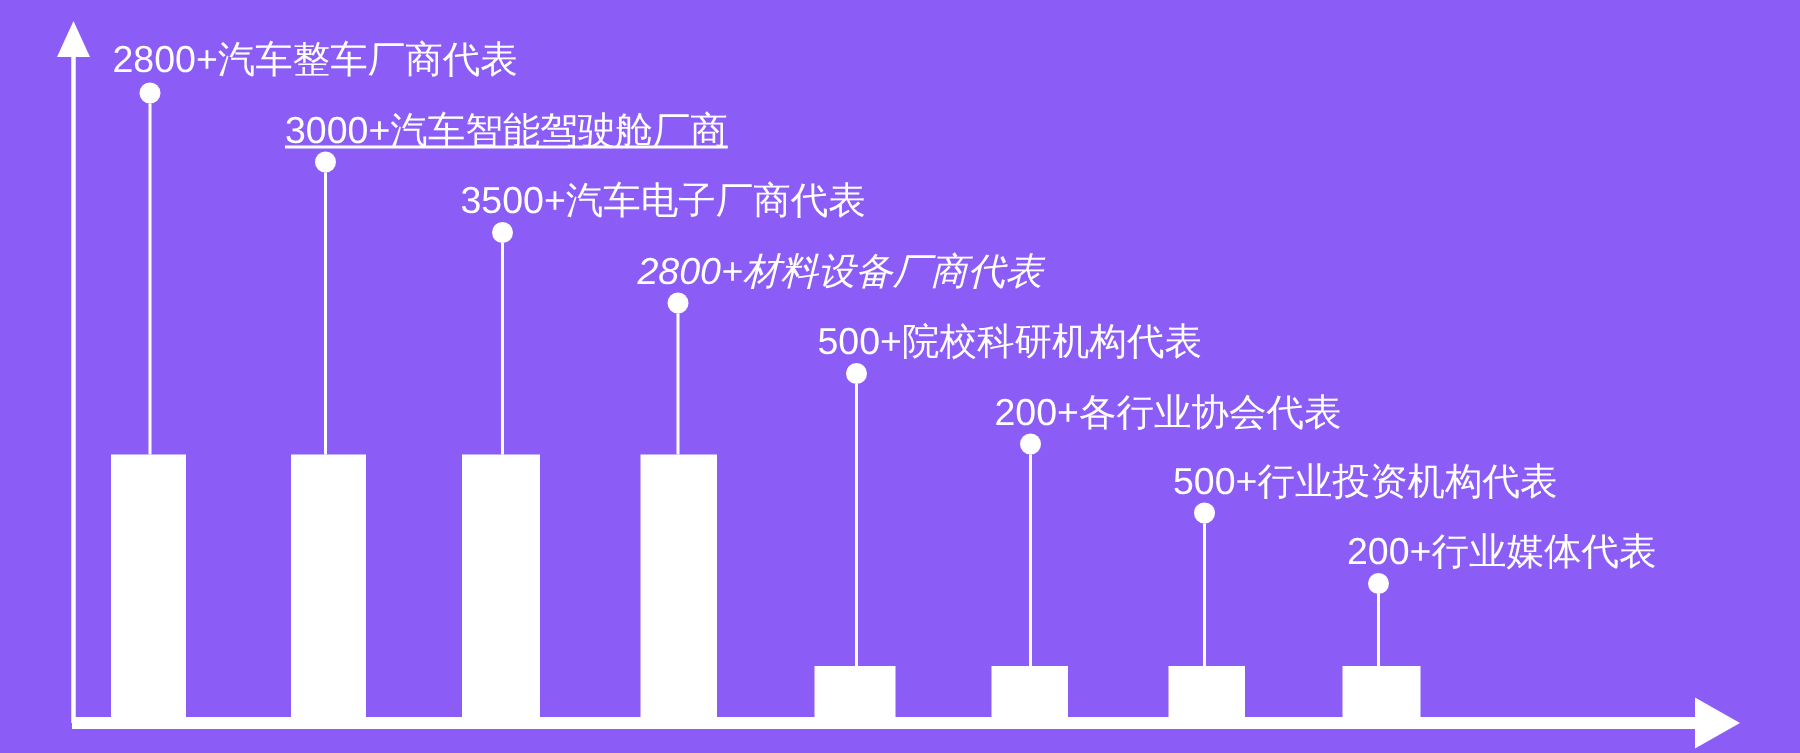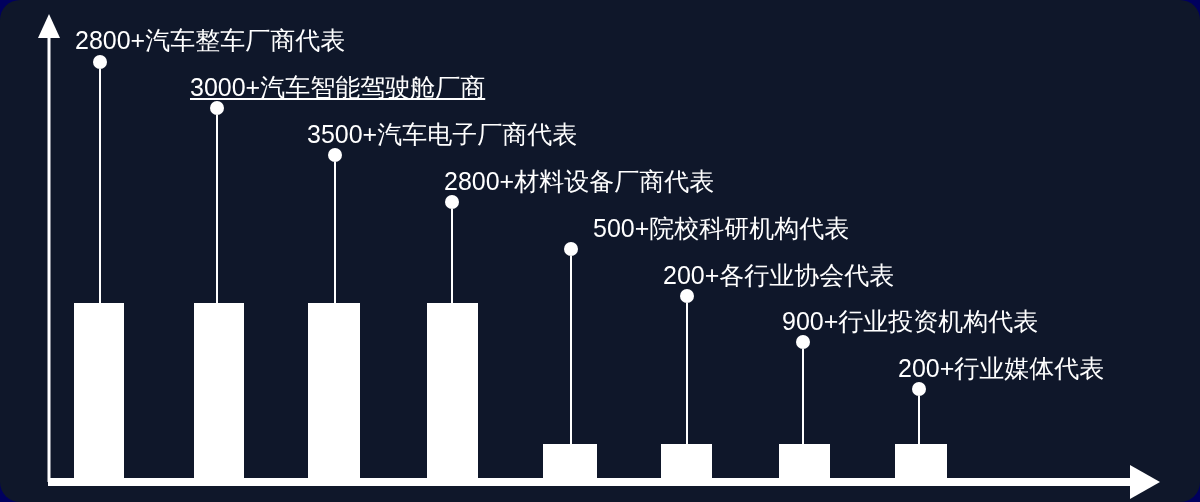--- a/index.html
+++ b/index.html
@@ -4,24 +4,23 @@
 <style>
   html, body {
     margin: 0;
     padding: 0;
     background: #00005e;
   }
   #stage {
     position: relative;
     width: 1200px;
     height: 502px;
-    background: #0f172a;
+    background: #8b5cf6;
     overflow: hidden;
     font-family: "Liberation Sans", "DejaVu Sans", sans-serif;
-    border-radius: 20px;
   }
   #axes {
     position: absolute;
     left: 0;
     top: 0;
     width: 1200px;
     height: 502px;
   }
   .bar {
     position: absolute;
@@ -74,32 +73,32 @@
       <div class="stem" style="left: 216px; top: 115px; height: 188px;"></div>
       <div class="dot" style="left: 210px; top: 101px;"></div>
       <div class="lbl" style="left: 190px; top: 73px; text-decoration: underline;">3000+汽车智能驾驶舱厂商</div>
       <div class="bar" style="left: 308px; top: 303px; width: 52px; height: 179px;"></div>
       <div class="stem" style="left: 334px; top: 162px; height: 141px;"></div>
       <div class="dot" style="left: 328px; top: 148px;"></div>
       <div class="lbl" style="left: 307px; top: 120px;">3500+汽车电子厂商代表</div>
       <div class="bar" style="left: 427px; top: 303px; width: 51px; height: 179px;"></div>
       <div class="stem" style="left: 451px; top: 209px; height: 94px;"></div>
       <div class="dot" style="left: 445px; top: 195px;"></div>
-      <div class="lbl" style="left: 444px; top: 167px;">2800+材料设备厂商代表</div>
+      <div class="lbl" style="left: 425px; top: 167px; font-style: italic;">2800+材料设备厂商代表</div>
       <div class="bar" style="left: 543px; top: 444px; width: 54px; height: 38px;"></div>
       <div class="stem" style="left: 570px; top: 256px; height: 188px;"></div>
       <div class="dot" style="left: 564px; top: 242px;"></div>
-      <div class="lbl" style="left: 545px; top: 214px; margin-left: 48px;">500+院校科研机构代表</div>
+      <div class="lbl" style="left: 545px; top: 214px;">500+院校科研机构代表</div>
       <div class="bar" style="left: 661px; top: 444px; width: 51px; height: 38px;"></div>
       <div class="stem" style="left: 686px; top: 303px; height: 141px;"></div>
       <div class="dot" style="left: 680px; top: 289px;"></div>
       <div class="lbl" style="left: 663px; top: 261px;">200+各行业协会代表</div>
       <div class="bar" style="left: 779px; top: 444px; width: 51px; height: 38px;"></div>
       <div class="stem" style="left: 802px; top: 349px; height: 95px;"></div>
       <div class="dot" style="left: 796px; top: 335px;"></div>
-      <div class="lbl" style="left: 782px; top: 307px;">900+行业投资机构代表</div>
+      <div class="lbl" style="left: 782px; top: 307px;">500+行业投资机构代表</div>
       <div class="bar" style="left: 895px; top: 444px; width: 52px; height: 38px;"></div>
       <div class="stem" style="left: 918px; top: 396px; height: 48px;"></div>
       <div class="dot" style="left: 912px; top: 382px;"></div>
       <div class="lbl" style="left: 898px; top: 354px; text-align: right;">200+行业媒体代表</div>
     </div>
 
 </div>
 
 </body></html>

